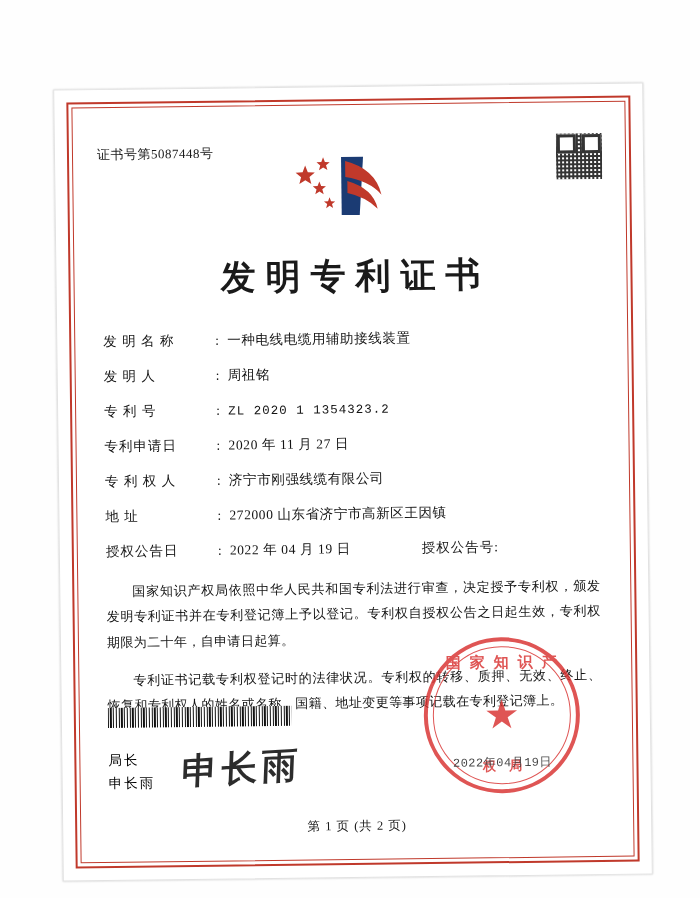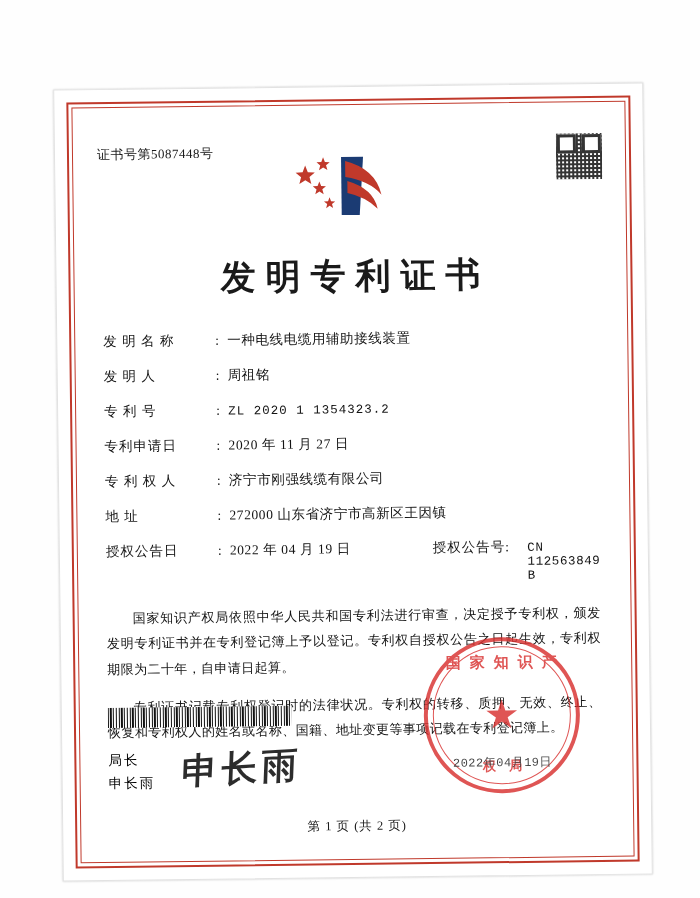--- a/index.html
+++ b/index.html
@@ -148,21 +148,21 @@
     font-size: 12.5px;
     letter-spacing: 1px;
   }
   .row.split .value {
     flex: 0 0 auto;
     width: 190px;
   }
   .sub-label {
     flex: 0 0 auto;
     letter-spacing: 1px;
-    margin-left: 13px;
+    margin-left: 2px;
   }
   .sub-value {
     flex: 1 1 auto;
     margin-left: 10px;
     font-family: "Liberation Mono", "DejaVu Sans Mono", monospace;
     font-size: 12.5px;
     letter-spacing: 0.6px;
   }
 
   
@@ -357,21 +357,20 @@
           <div class="colon">:</div>
           <div class="value">272000  山东省济宁市高新区王因镇</div>
         </div>
 
         <div class="row split">
           <div class="label">授权公告日</div>
           <div class="colon">:</div>
           <div class="value">2022 年 04 月 19 日</div>
           <div class="sub-label">授权公告号</div>
           <div class="colon">:</div>
-          <div class="sub-value">CN 112563849 B</div>
         </div>
 
       </div>
 
       <div class="paras">
         <p class="para">国家知识产权局依照中华人民共和国专利法进行审查，决定授予专利权，颁发发明专利证书并在专利登记簿上予以登记。专利权自授权公告之日起生效，专利权期限为二十年，自申请日起算。</p>
         <p class="para">专利证书记载专利权登记时的法律状况。专利权的转移、质押、无效、终止、恢复和专利权人的姓名或名称、国籍、地址变更等事项记载在专利登记簿上。</p>
       </div>
 
       <div class="barcode"></div>

